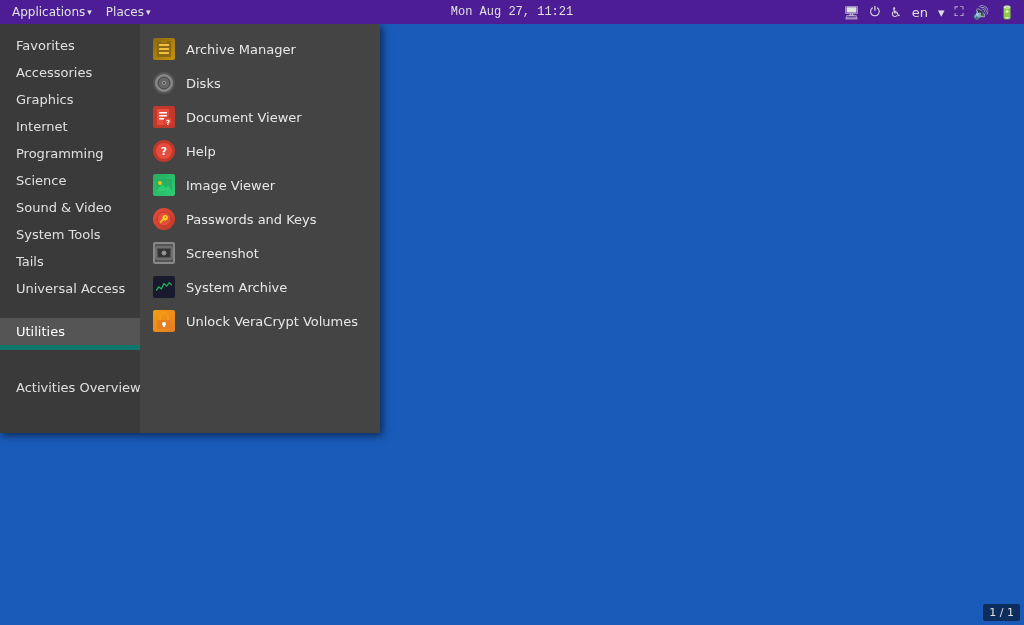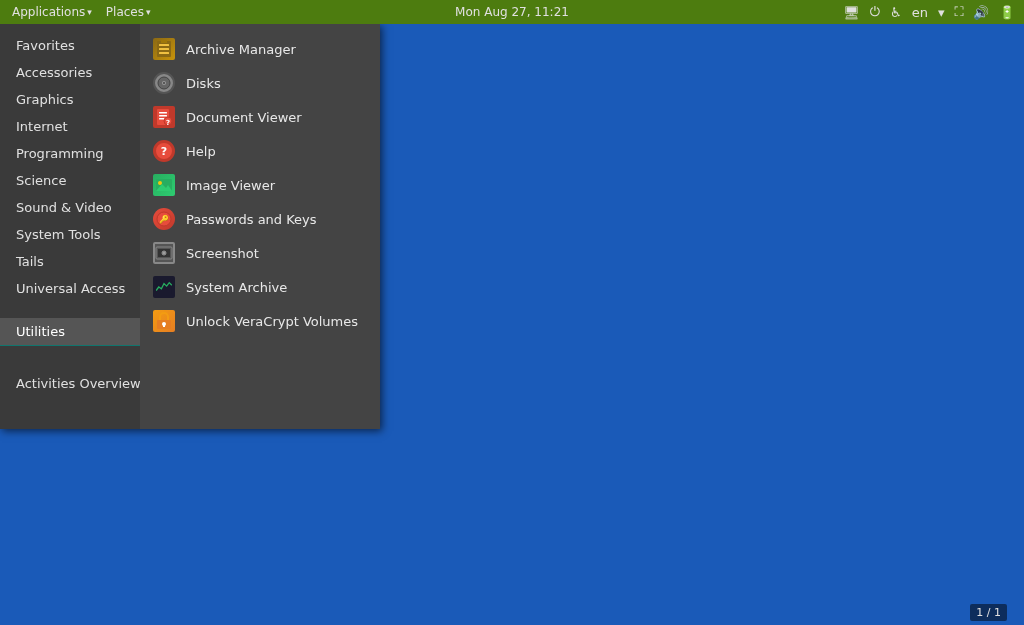--- a/index.html
+++ b/index.html
@@ -10,21 +10,21 @@
       font-family: 'DejaVu Sans', Arial, sans-serif;
       font-size: 13px;
       background-color: #1a5276;
       position: relative;
     }
 
     
     #taskbar {
       width: 100%;
       height: 24px;
-      background: #4d7c0f;
+      background: #4c1d95;
       display: flex;
       align-items: center;
       justify-content: space-between;
       padding: 0 6px;
       position: relative;
       z-index: 100;
     }
     #taskbar-left {
       display: flex;
       align-items: center;
@@ -40,20 +40,21 @@
       align-items: center;
       gap: 2px;
     }
     .taskbar-btn .arrow { font-size: 9px; }
     #taskbar-center {
       color: #e0e0e0;
       font-size: 12px;
       position: absolute;
       left: 50%;
       transform: translateX(-50%);
+      font-family: Liberation Mono, monospace;
     }
     #taskbar-right {
       display: flex;
       align-items: center;
       gap: 6px;
     }
     .tray-icon {
       color: #e0e0e0;
       font-size: 13px;
       cursor: pointer;
@@ -98,21 +99,21 @@
     }
     .menu-category.active {
       background: #555;
       color: #ffffff;
       margin-top: 16px;
     }
 
     .menu-bottom {
       margin-top: auto;
       padding: 24px 0;
-      border-top: 1px solid #0f766e;
+      border-top: 5px solid #0f766e;
     }
 
     
     #menu-right {
       width: 240px;
       background: #444;
       padding: 8px 0;
     }
 
     .menu-item {
@@ -199,21 +200,21 @@
       border-radius: 2px;
       width: 22px; height: 22px;
       display: flex; align-items: center; justify-content: center;
       color: white; font-size: 12px;
     }
 
     
     #page-indicator {
       position: absolute;
       bottom: 4px;
-      right: 17px;
+      right: 4px;
       background: rgba(0,0,0,0.5);
       color: #e0e0e0;
       font-size: 11px;
       padding: 2px 6px;
       border-radius: 2px;
     }
   </style>
 </head>
 <body>
 

